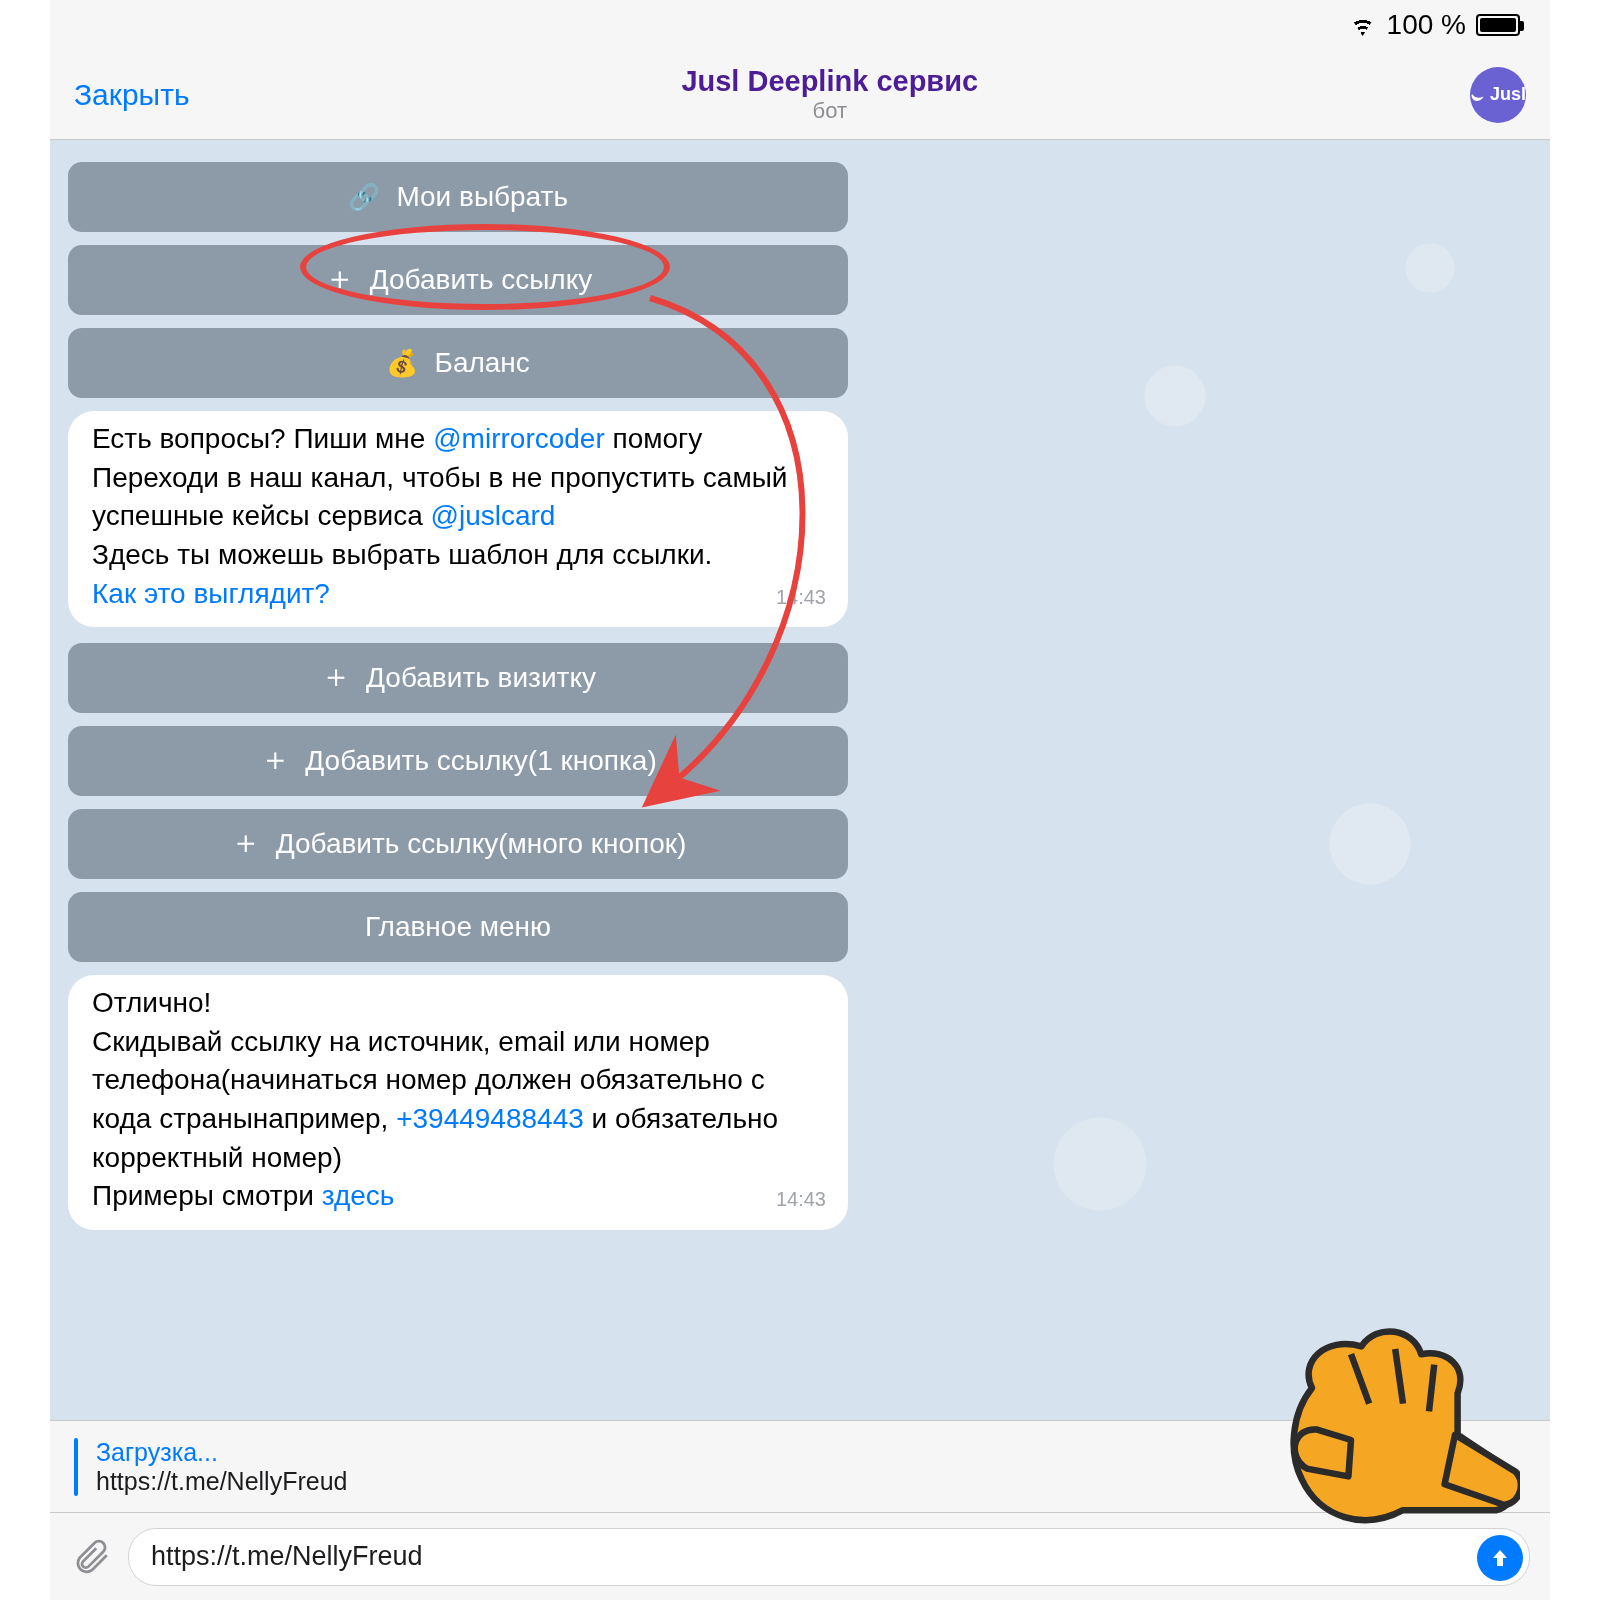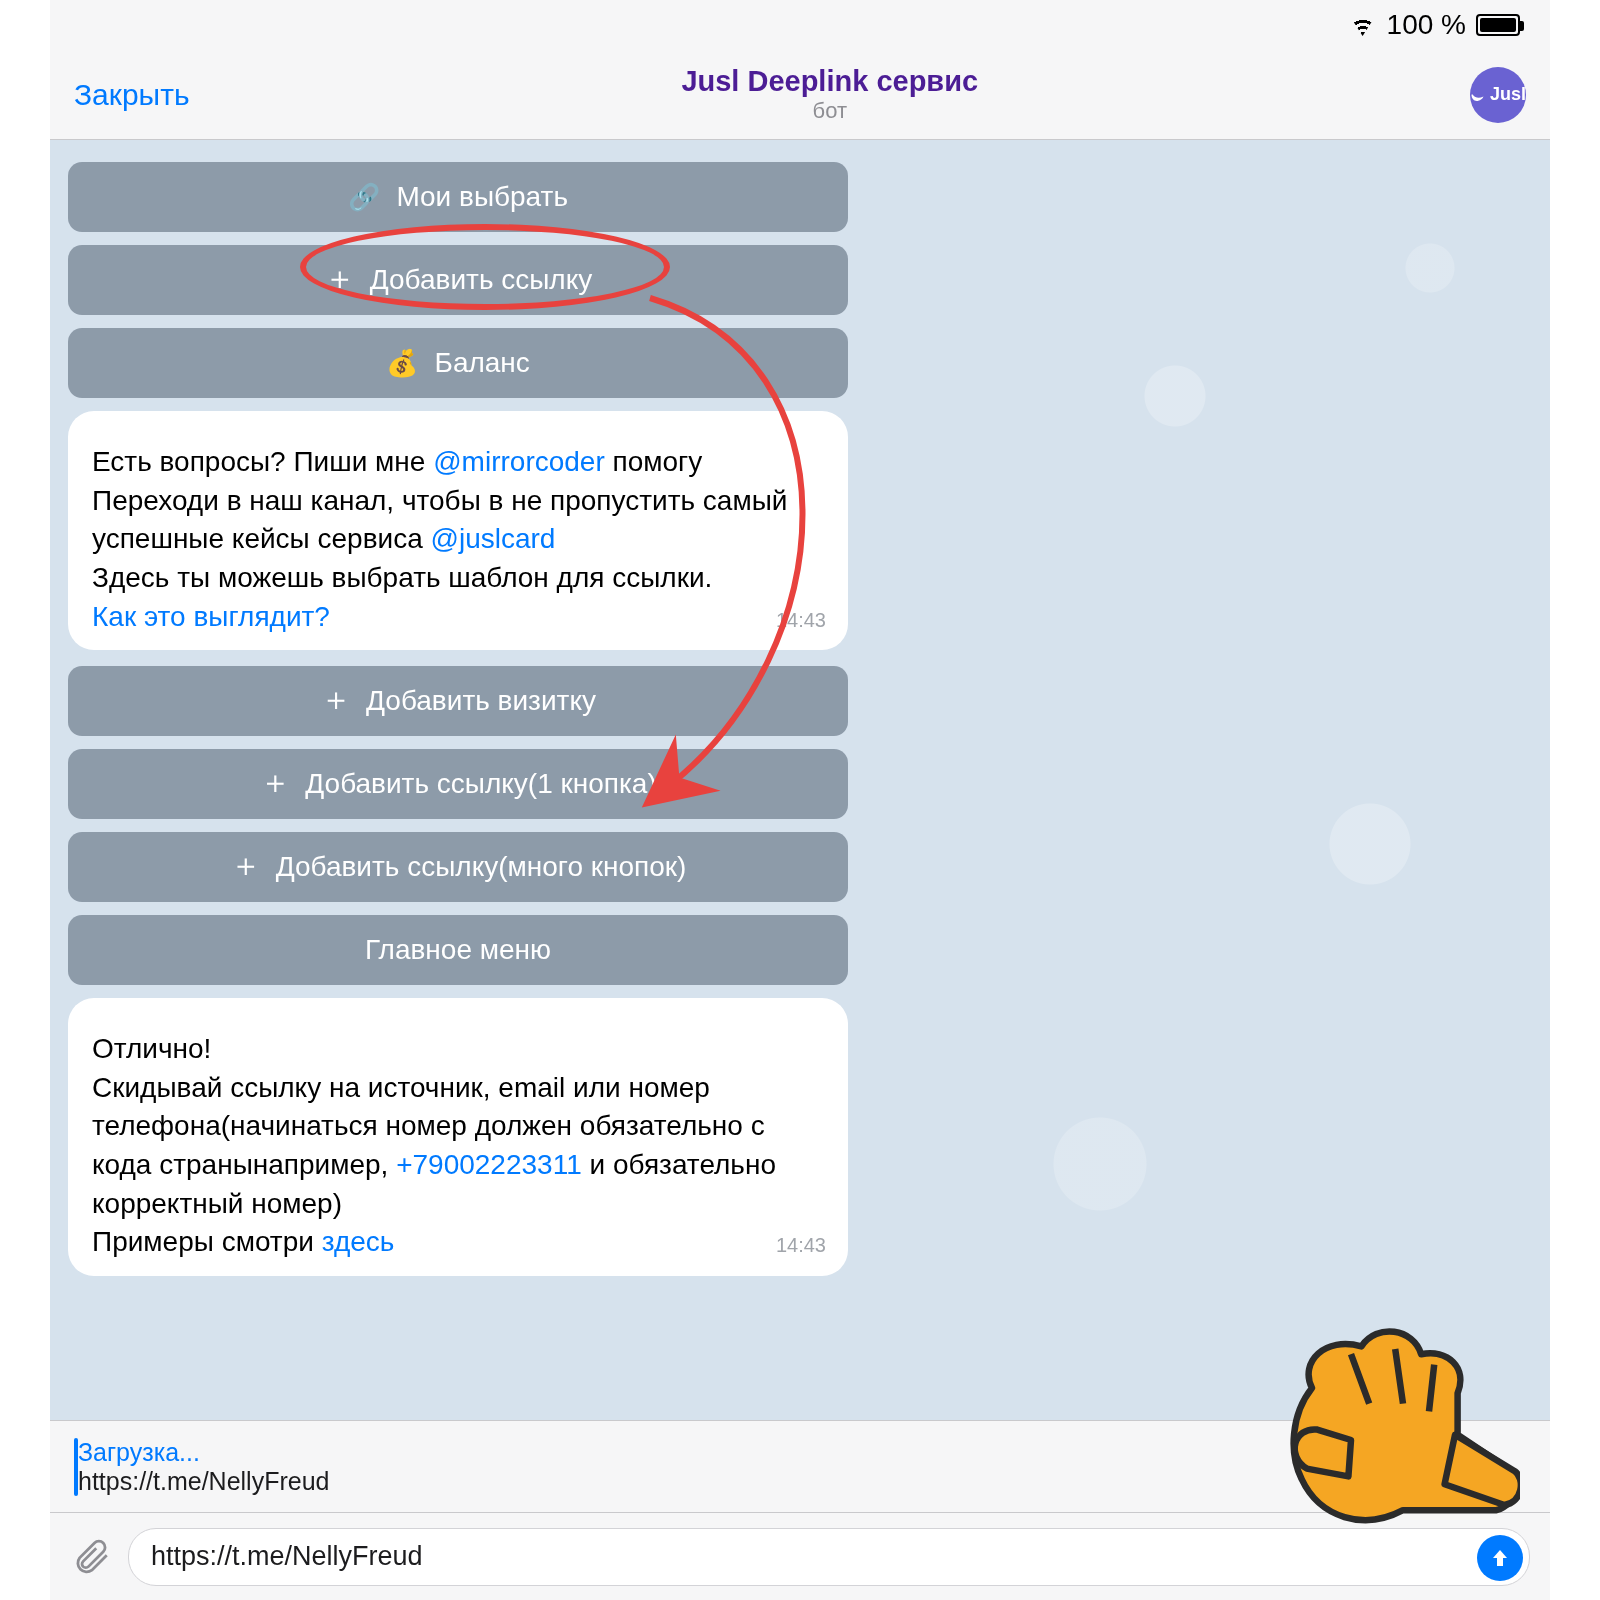--- a/index.html
+++ b/index.html
@@ -121,21 +121,21 @@
     justify-content: center;
     margin-bottom: 13px;
     gap: 10px;
     position: relative;
   }
   .kb-btn .plus { font-size: 32px; font-weight: 400; color: #fff; margin-right: 4px; margin-top:-3px;}
   .kb-btn .emoji { font-size: 26px; margin-right: 6px; }
   .bubble {
     background: #fff;
     border-radius: 26px;
-    padding: 32px 24px 14px;
+    padding: 9px 24px 14px;
     font-size: 28px;
     line-height: 1.38;
     color: #000;
     margin-bottom: 16px;
     position: relative;
   }
   .bubble .time {
     position: absolute;
     right: 22px;
     bottom: 16px;
@@ -148,20 +148,21 @@
   
   .reply-area {
     position: absolute;
     left: 0; right: 0; bottom: 88px;
     height: 92px;
     background: #f6f6f7;
     border-top: 1px solid #c9c9cc;
     display: flex;
     align-items: center;
     padding: 8px 24px;
+    gap: 18px;
   }
   .reply-bar {
     width: 4px; height: 58px; background: #007aff; border-radius: 2px;
   }
   .reply-text .title { color: #007aff; font-size: 25px; }
   .reply-text .sub { color: #1c1c1e; font-size: 25px; }
 
   
   .inputbar {
     position: absolute;
@@ -288,21 +289,21 @@
       <div class="kb-btn">
         <span class="plus">＋</span>
         <span>Добавить ссылку(много кнопок)</span>
       </div>
       <div class="kb-btn">
         <span>Главное меню</span>
       </div>
 
       <div class="bubble">
         <span>Отлично!</span><br>
-        <span>Скидывай ссылку на источник, email или номер телефона(начинаться номер должен обязательно с кода странынапример, </span><span class="tg-link">+79002223311</span><span> и обязательно корректный номер)</span><br>
+        <span>Скидывай ссылку на источник, email или номер телефона(начинаться номер должен обязательно с кода странынапример, </span><span class="tg-link">+39449488443</span><span> и обязательно корректный номер)</span><br>
         <span>Примеры смотри </span><span class="tg-link2">здесь</span>
         <span class="time">14:43</span>
       </div>
 
     </div>
   </div>
 
   <div class="reply-area">
     <div class="reply-bar"></div>
     <div class="reply-text">

